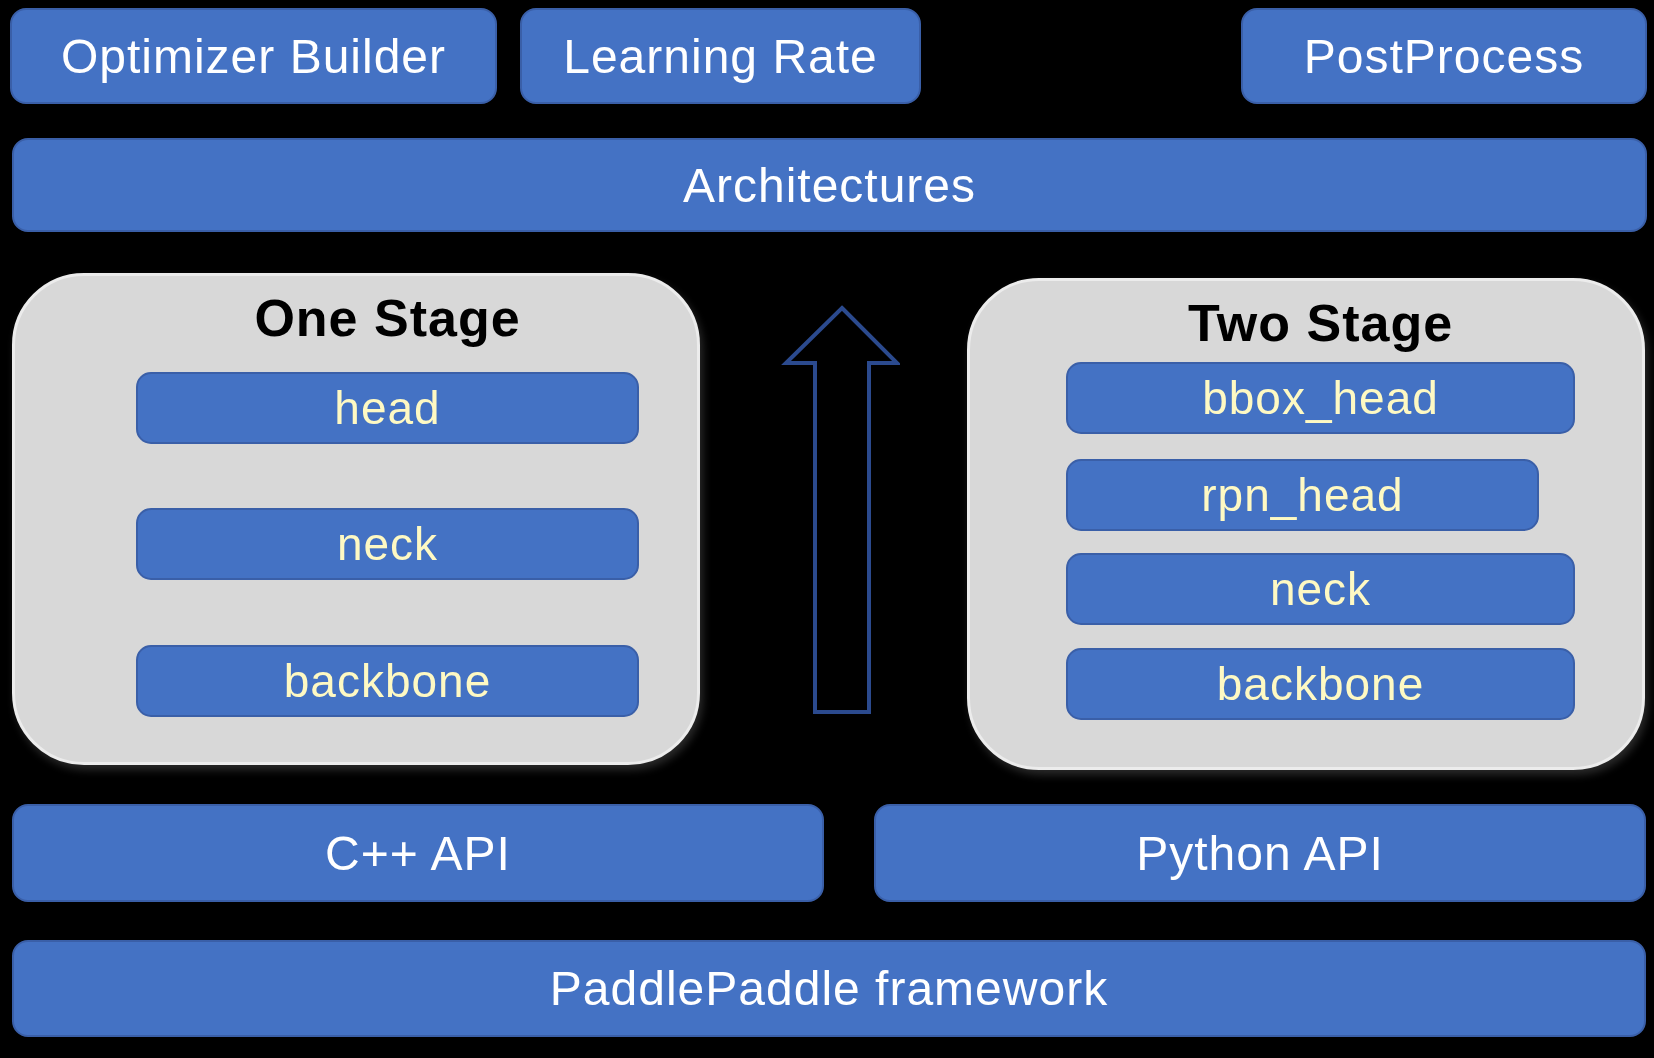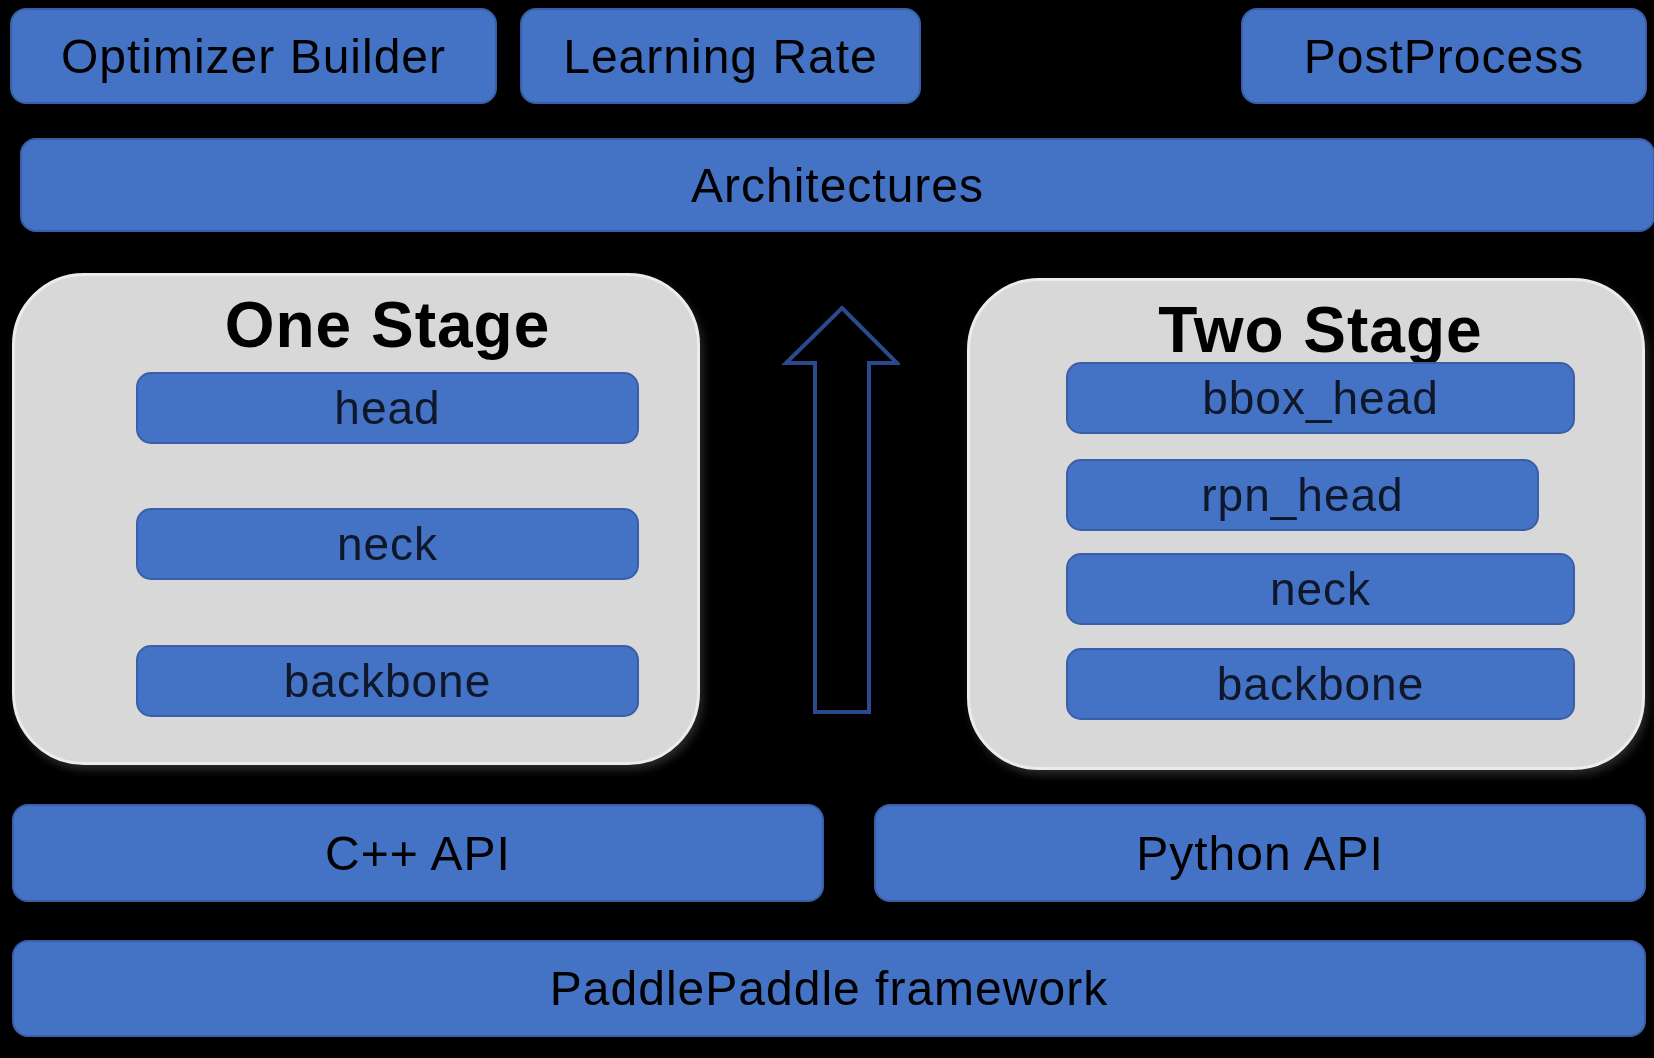--- a/index.html
+++ b/index.html
@@ -17,69 +17,69 @@
   }
   .bluebox {
     position: absolute;
     box-sizing: border-box;
     background: #4472c4;
     border: 2px solid #3a5fa8;
     border-radius: 16px;
     display: flex;
     align-items: center;
     justify-content: center;
-    color: #000000;
+    color: #ffffff;
     font-size: 48px;
     font-weight: 400;
     letter-spacing: 1px;
     box-shadow: 2px 3px 4px rgba(0,0,0,0.55);
   }
   .panel {
     position: absolute;
     box-sizing: border-box;
     background: #d8d8d8;
     border: 3px solid #ececec;
     border-radius: 72px;
     box-shadow: 3px 5px 8px rgba(120,120,120,0.35);
   }
   .panel-title {
     position: absolute;
     text-align: center;
     color: #000000;
-    font-size: 64px;
+    font-size: 52px;
     font-weight: 700;
     letter-spacing: 1px;
   }
   .layer-bar {
     position: absolute;
     box-sizing: border-box;
     background: #4472c4;
     border: 2px solid #3a5fa8;
     border-radius: 15px;
     display: flex;
     align-items: center;
     justify-content: center;
-    color: #0f172a;
+    color: #fef9c3;
     font-size: 46px;
     font-weight: 400;
     letter-spacing: 1px;
   }
   #arrow-up {
     position: absolute;
     left: 780px;
     top: 300px;
     width: 120px;
     height: 420px;
   }
   
   #box-optimizer  { left: 10px;   top: 8px; width: 487px; height: 96px; }
   #box-lr         { left: 520px;  top: 8px; width: 401px; height: 96px; }
   #box-loss       { left: 948px;  top: 8px; width: 261px; height: 96px; }
   #box-post       { left: 1241px; top: 8px; width: 406px; height: 96px; }
-  #bar-arch       { left: 12px;   top: 138px; width: 1635px; height: 94px; margin-left: 8px; }
+  #bar-arch       { left: 12px;   top: 138px; width: 1635px; height: 94px; }
   
   #panel-one      { left: 12px;  top: 273px; width: 688px; height: 492px; }
   #panel-two      { left: 967px; top: 278px; width: 678px; height: 492px; }
   #one-title      { left: 121px; top: 12px;  width: 503px; }
   #two-title      { left: 96px;  top: 12px;  width: 509px; }
   
   #one-head       { left: 121px; top: 96px;  width: 503px; height: 72px; }
   #one-neck       { left: 121px; top: 232px; width: 503px; height: 72px; }
   #one-backbone   { left: 121px; top: 369px; width: 503px; height: 72px; }
   

